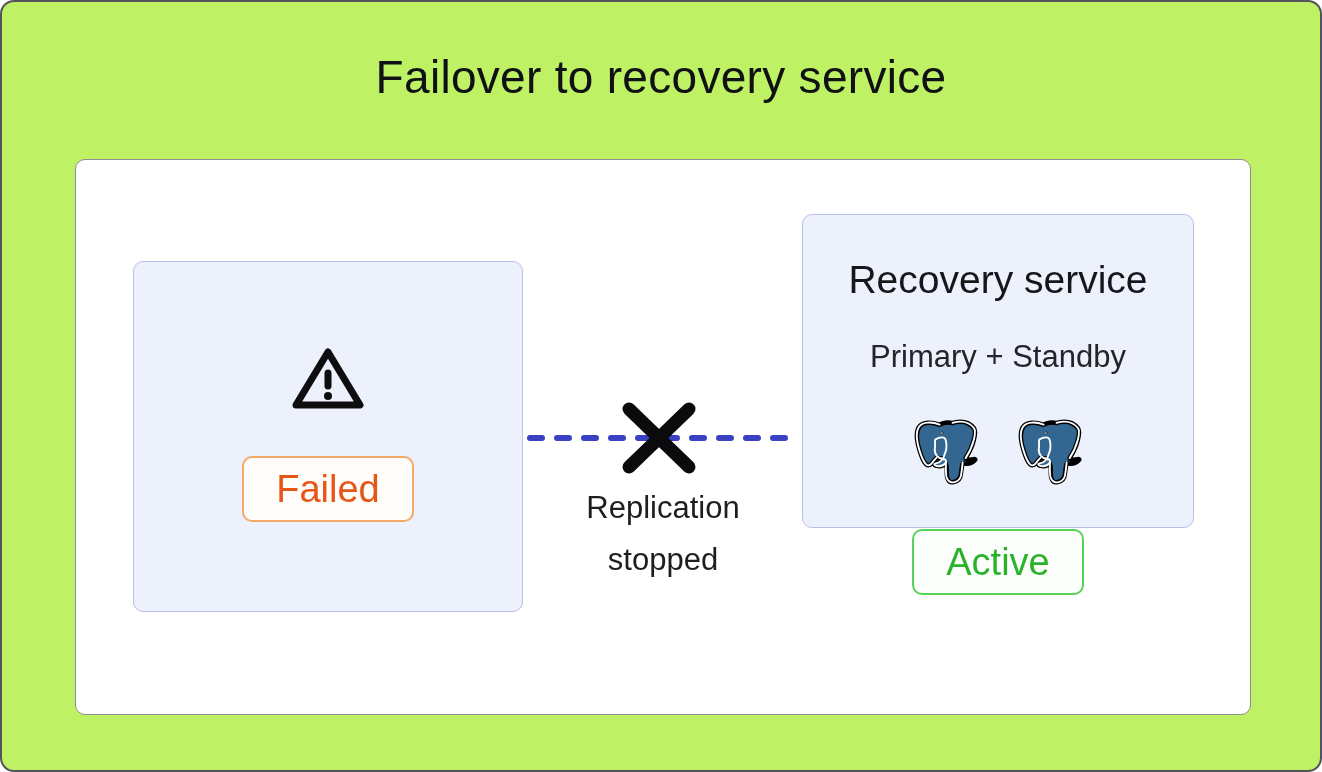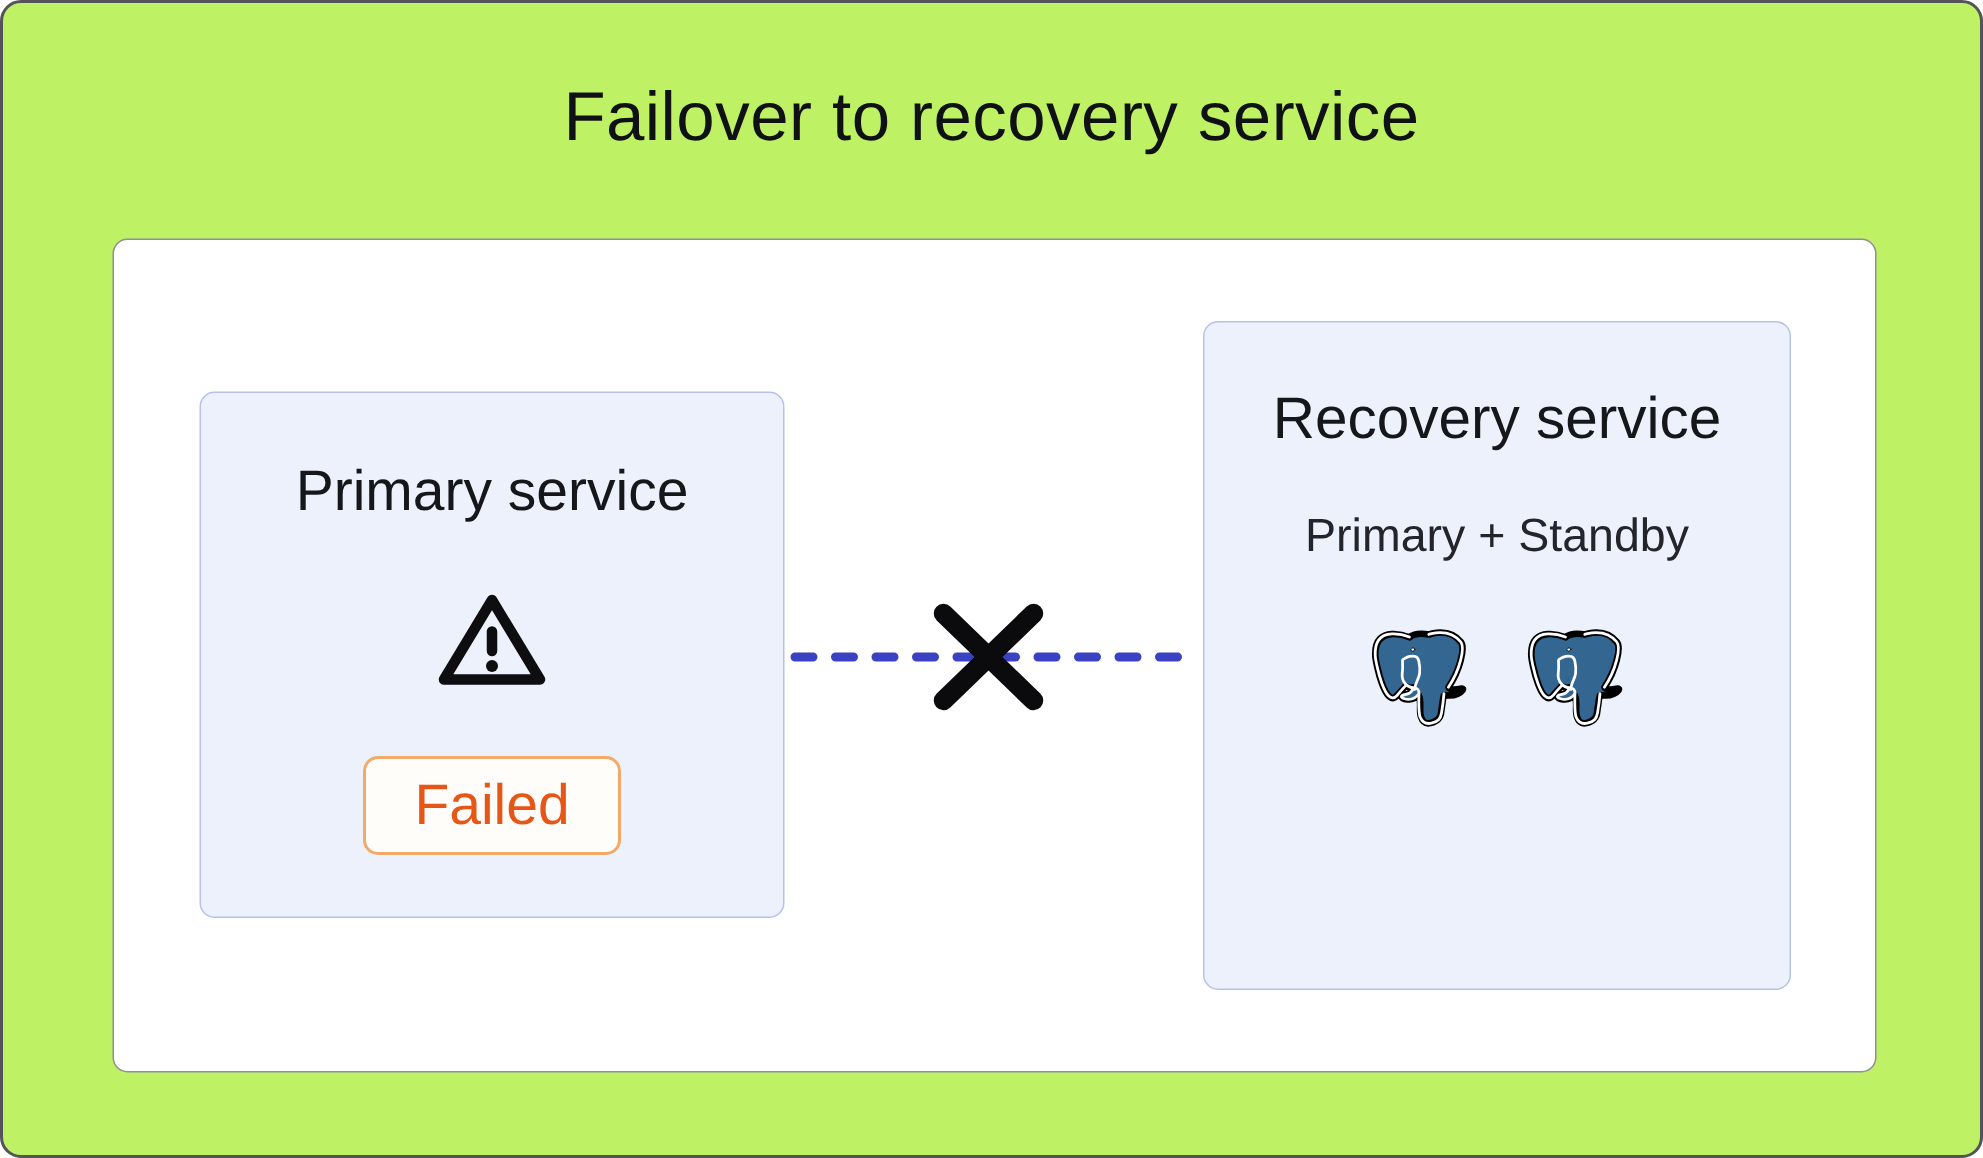--- a/index.html
+++ b/index.html
@@ -33,21 +33,21 @@
 
   .service-box{
     position:absolute;
     box-sizing:border-box;
     background:#edf1fc;
     border:1.5px solid #b6c1ec;
     border-radius:10px;
     display:flex;flex-direction:column;align-items:center;
   }
   .primary-box{left:57px;top:101px;width:390px;height:351px;padding-top:42px;}
-  .recovery-box{left:726px;top:54px;width:392px;height:446px;padding-top:40px;}
+  .recovery-box{left:726px;top:54px;width:392px;height:314px;padding-top:40px;}
 
   .box-title{font-size:38px;line-height:48px;font-weight:400;color:#15171b;}
   .recovery-box .box-title{font-size:39px;line-height:50px;}
   .box-subtitle{margin-top:34px;font-size:31px;color:#23252a;}
 
   .warning-wrap{margin-top:42px;height:66px;display:flex;align-items:center;}
 
   .elephants{margin-top:44px;display:flex;gap:40px;align-items:center;}
 
   .badge{
@@ -71,40 +71,40 @@
 </head>
 <body>
 
 <div class="frame">
 
   <div class="main-title">Failover to recovery service</div>
 
   <div class="container">
 
     <div class="service-box primary-box">
-      <div class="box-title">Primary service</div>
       <div class="warning-wrap">
         <svg width="78" height="68" viewBox="0 0 78 68" fill="none" xmlns="http://www.w3.org/2000/svg">
           <path d="M39 7 L71 60 H7 Z" stroke="#0e0e10" stroke-width="7" stroke-linejoin="round" fill="none"></path>
           <line x1="39" y1="28" x2="39" y2="41" stroke="#0e0e10" stroke-width="7" stroke-linecap="round"></line>
           <circle cx="39" cy="51" r="4" fill="#0e0e10"></circle>
         </svg>
       </div>
       <div class="badge badge-failed">Failed</div>
     </div>
 
     <svg class="dash-line" width="280" height="12" xmlns="http://www.w3.org/2000/svg">
       <line x1="6" y1="6" x2="274" y2="6" stroke="#3a41c2" stroke-width="6" stroke-linecap="round" stroke-dasharray="12 15"></line>
     </svg>
 
     <svg class="cross" width="82" height="76" viewBox="0 0 82 76" xmlns="http://www.w3.org/2000/svg">
       <line x1="11" y1="9" x2="71" y2="67" stroke="#0b0b0d" stroke-width="13" stroke-linecap="round"></line>
       <line x1="71" y1="9" x2="11" y2="67" stroke="#0b0b0d" stroke-width="13" stroke-linecap="round"></line>
     </svg>
 
+    <div class="conn-label">Replication stopped</div>
 
     <div class="service-box recovery-box">
       <div class="box-title">Recovery service</div>
       <div class="box-subtitle">Primary + Standby</div>
 
       <div class="elephants">
 
         <svg width="64" height="66" viewBox="0 0 432.071 445.383" xmlns="http://www.w3.org/2000/svg">
           <g stroke-linejoin="round" stroke-linecap="round">
             <path fill="#336791" stroke="#000000" stroke-width="30" d="M323.205 324.227c2.833-23.601 1.984-27.062 19.563-23.239l4.463.392c13.517.615 31.199-2.174 41.587-7 22.362-10.376 35.622-27.7 13.572-23.148-50.297 10.376-53.755-6.655-53.755-6.655 53.111-78.803 75.313-178.836 56.149-203.322C352.514-7.534 262.036 26.049 260.522 26.869l-.482.089c-9.938-2.062-21.06-3.294-33.554-3.496-22.761-.374-40.032 5.967-53.133 15.904 0 0-161.408-66.498-153.899 83.628 1.597 31.936 45.777 241.655 98.47 178.31 19.259-23.163 37.871-42.748 37.871-42.748 9.242 6.14 20.307 9.272 31.912 8.147l.897-.765c-.281 2.876-.157 5.689.359 9.019-13.572 15.167-9.584 17.83-36.723 23.416-27.457 5.659-11.326 15.734-.797 18.367 12.768 3.193 42.305 7.716 62.268-20.224l-.795 3.188c5.325 4.26 9.054 27.711 8.428 48.969-.625 21.259-1.044 35.854 3.147 47.254 4.19 11.4 8.367 37.05 44.042 29.406 29.809-6.388 45.256-22.942 47.405-50.555z"></path>
@@ -123,16 +123,17 @@
             <path fill="none" stroke="#ffffff" stroke-width="12.5" d="M215.866 286.484c-1.385 49.516.348 99.377 5.193 111.495 4.848 12.118 15.223 35.688 50.9 28.045 29.806-6.39 40.651-18.756 45.357-46.051 3.466-20.082 10.148-75.854 11.005-87.281"></path>
             <path fill="none" stroke="#ffffff" stroke-width="12.5" d="M173.104 38.256s-161.521-66.016-154.012 84.109c1.597 31.938 45.779 241.664 98.473 178.316 19.256-23.166 36.671-41.335 36.671-41.335"></path>
             <path fill="none" stroke="#ffffff" stroke-width="12.5" d="M260.349 26.207c-5.591 1.753 89.848-34.889 144.087 34.417 19.159 24.484-3.043 124.519-56.153 203.329"></path>
             <path fill="#336791" stroke="#ffffff" stroke-width="12.5" d="M188.604 274.334c-13.577 15.166-9.584 17.829-36.723 23.417-27.459 5.66-11.326 15.733-.797 18.365 12.768 3.195 42.307 7.718 62.266-20.229 6.078-8.509-.036-22.086-8.385-25.547-4.034-1.671-9.428-3.765-16.361 3.994z"></path>
             <path fill="none" stroke="#ffffff" stroke-width="12.5" d="M197.46 274.064c-1.365-8.917 2.93-19.528 7.536-31.942 6.922-18.626 22.893-37.255 10.117-96.339-9.523-44.029-73.396-9.163-73.436-3.193-.039 5.968 2.889 30.26-1.067 58.548-5.162 36.913 23.488 68.132 56.479 64.938"></path>
             <path fill="#ffffff" stroke="#000000" stroke-width="4" d="M197.518 93.311c-.288 2.039-3.733 7.48-8.976 8.207-5.234.73-9.714-3.522-9.422-5.559.287-2.039 3.733-7.48 8.967-8.207 5.243-.73 9.722 3.52 9.431 5.559z"></path>
           </g>
         </svg>
       </div>
 
+      <div class="badge badge-active">Active</div>
     </div>
 
   </div>
 </div>
 
 </body></html>

